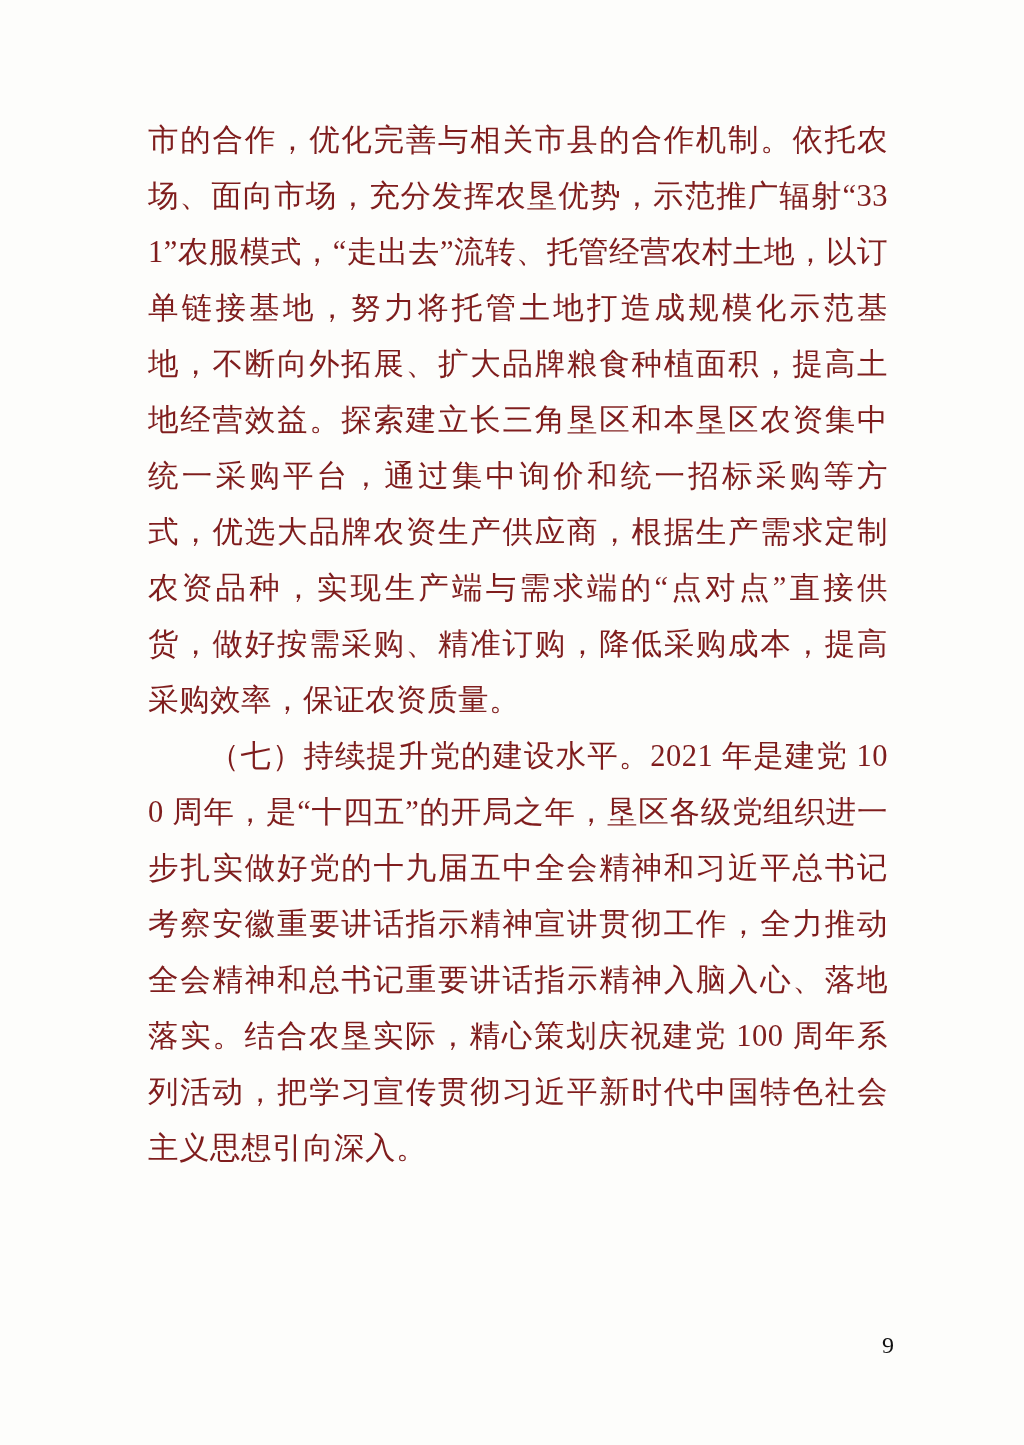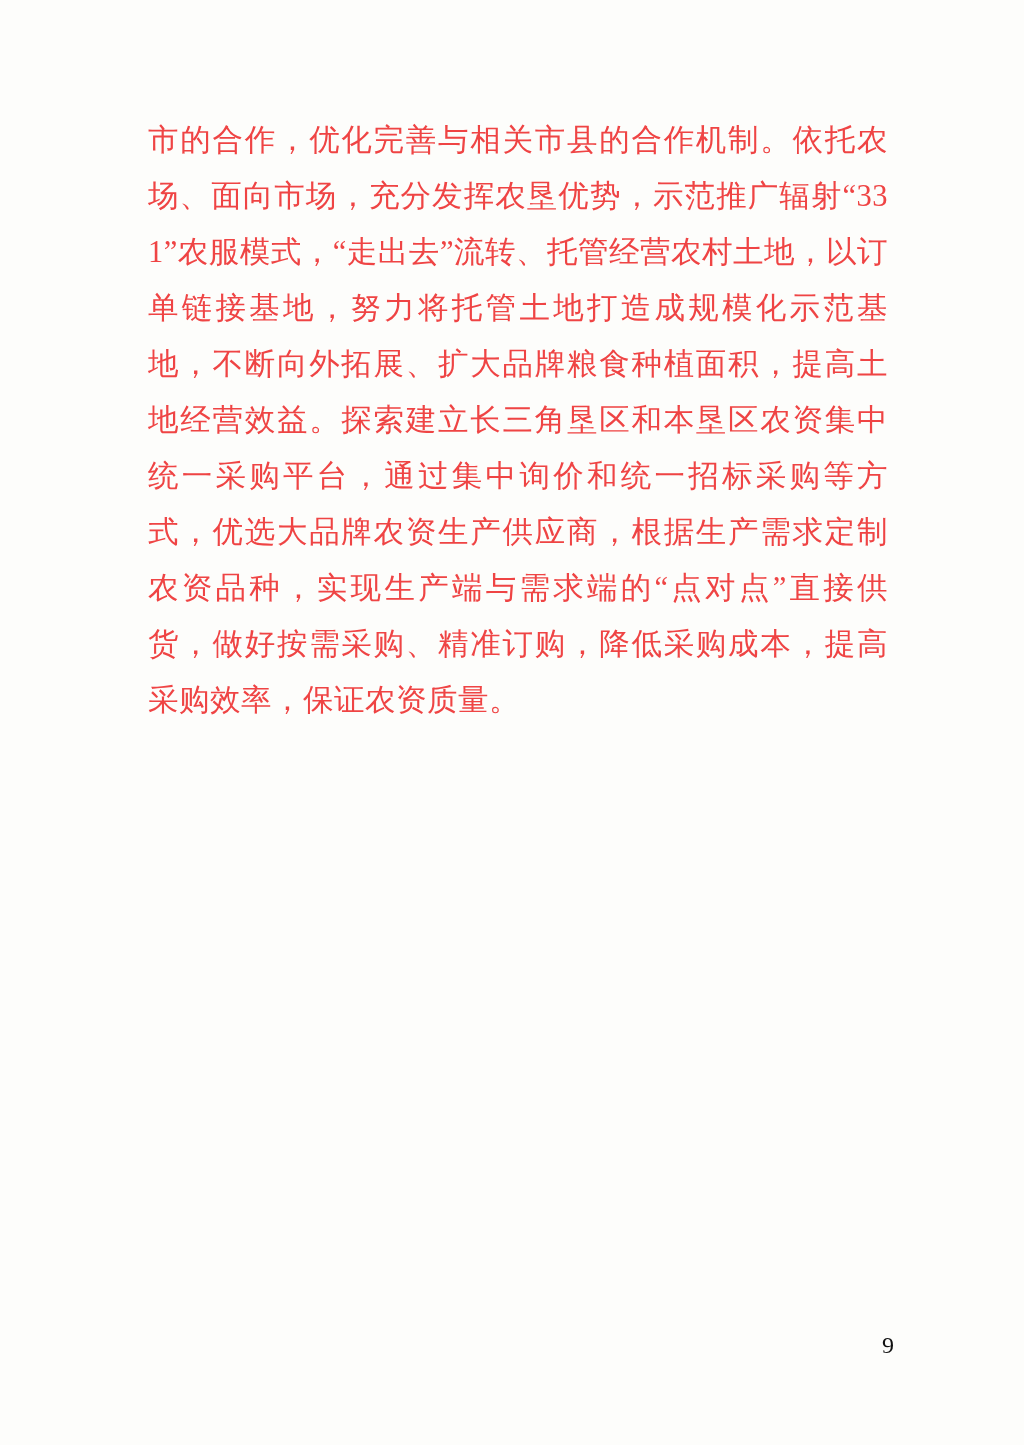--- a/index.html
+++ b/index.html
@@ -20,21 +20,21 @@
   .page-inner {
     position: absolute;
     left: 148px;
     top: 112px;
     width: 740px;
   }
   .para {
     font-size: 30.5px;
     line-height: 56px;
     letter-spacing: 0.5px;
-    color: #ef4444;
+    color: #7f1d1d;
     text-align: justify;
     text-justify: inter-ideograph;
     margin: 0;
     word-break: break-all;
   }
   .para + .para {
     margin-top: 0;
   }
   .indent {
     text-indent: 2em;
@@ -47,15 +47,16 @@
     color: #111111;
     font-family: "Liberation Serif", "DejaVu Serif", serif;
   }
 </style>
 </head>
 <body>
 
 <div class="page">
   <div class="page-inner">
     <p class="para">市的合作，优化完善与相关市县的合作机制。依托农场、面向市场，充分发挥农垦优势，示范推广辐射“331”农服模式，“走出去”流转、托管经营农村土地，以订单链接基地，努力将托管土地打造成规模化示范基地，不断向外拓展、扩大品牌粮食种植面积，提高土地经营效益。探索建立长三角垦区和本垦区农资集中统一采购平台，通过集中询价和统一招标采购等方式，优选大品牌农资生产供应商，根据生产需求定制农资品种，实现生产端与需求端的“点对点”直接供货，做好按需采购、精准订购，降低采购成本，提高采购效率，保证农资质量。</p>
+    <p class="para indent">（七）持续提升党的建设水平。2021 年是建党 100 周年，是“十四五”的开局之年，垦区各级党组织进一步扎实做好党的十九届五中全会精神和习近平总书记考察安徽重要讲话指示精神宣讲贯彻工作，全力推动全会精神和总书记重要讲话指示精神入脑入心、落地落实。结合农垦实际，精心策划庆祝建党 100 周年系列活动，把学习宣传贯彻习近平新时代中国特色社会主义思想引向深入。</p>
   </div>
   <div class="page-number">9</div>
 </div>
 
 </body></html>

